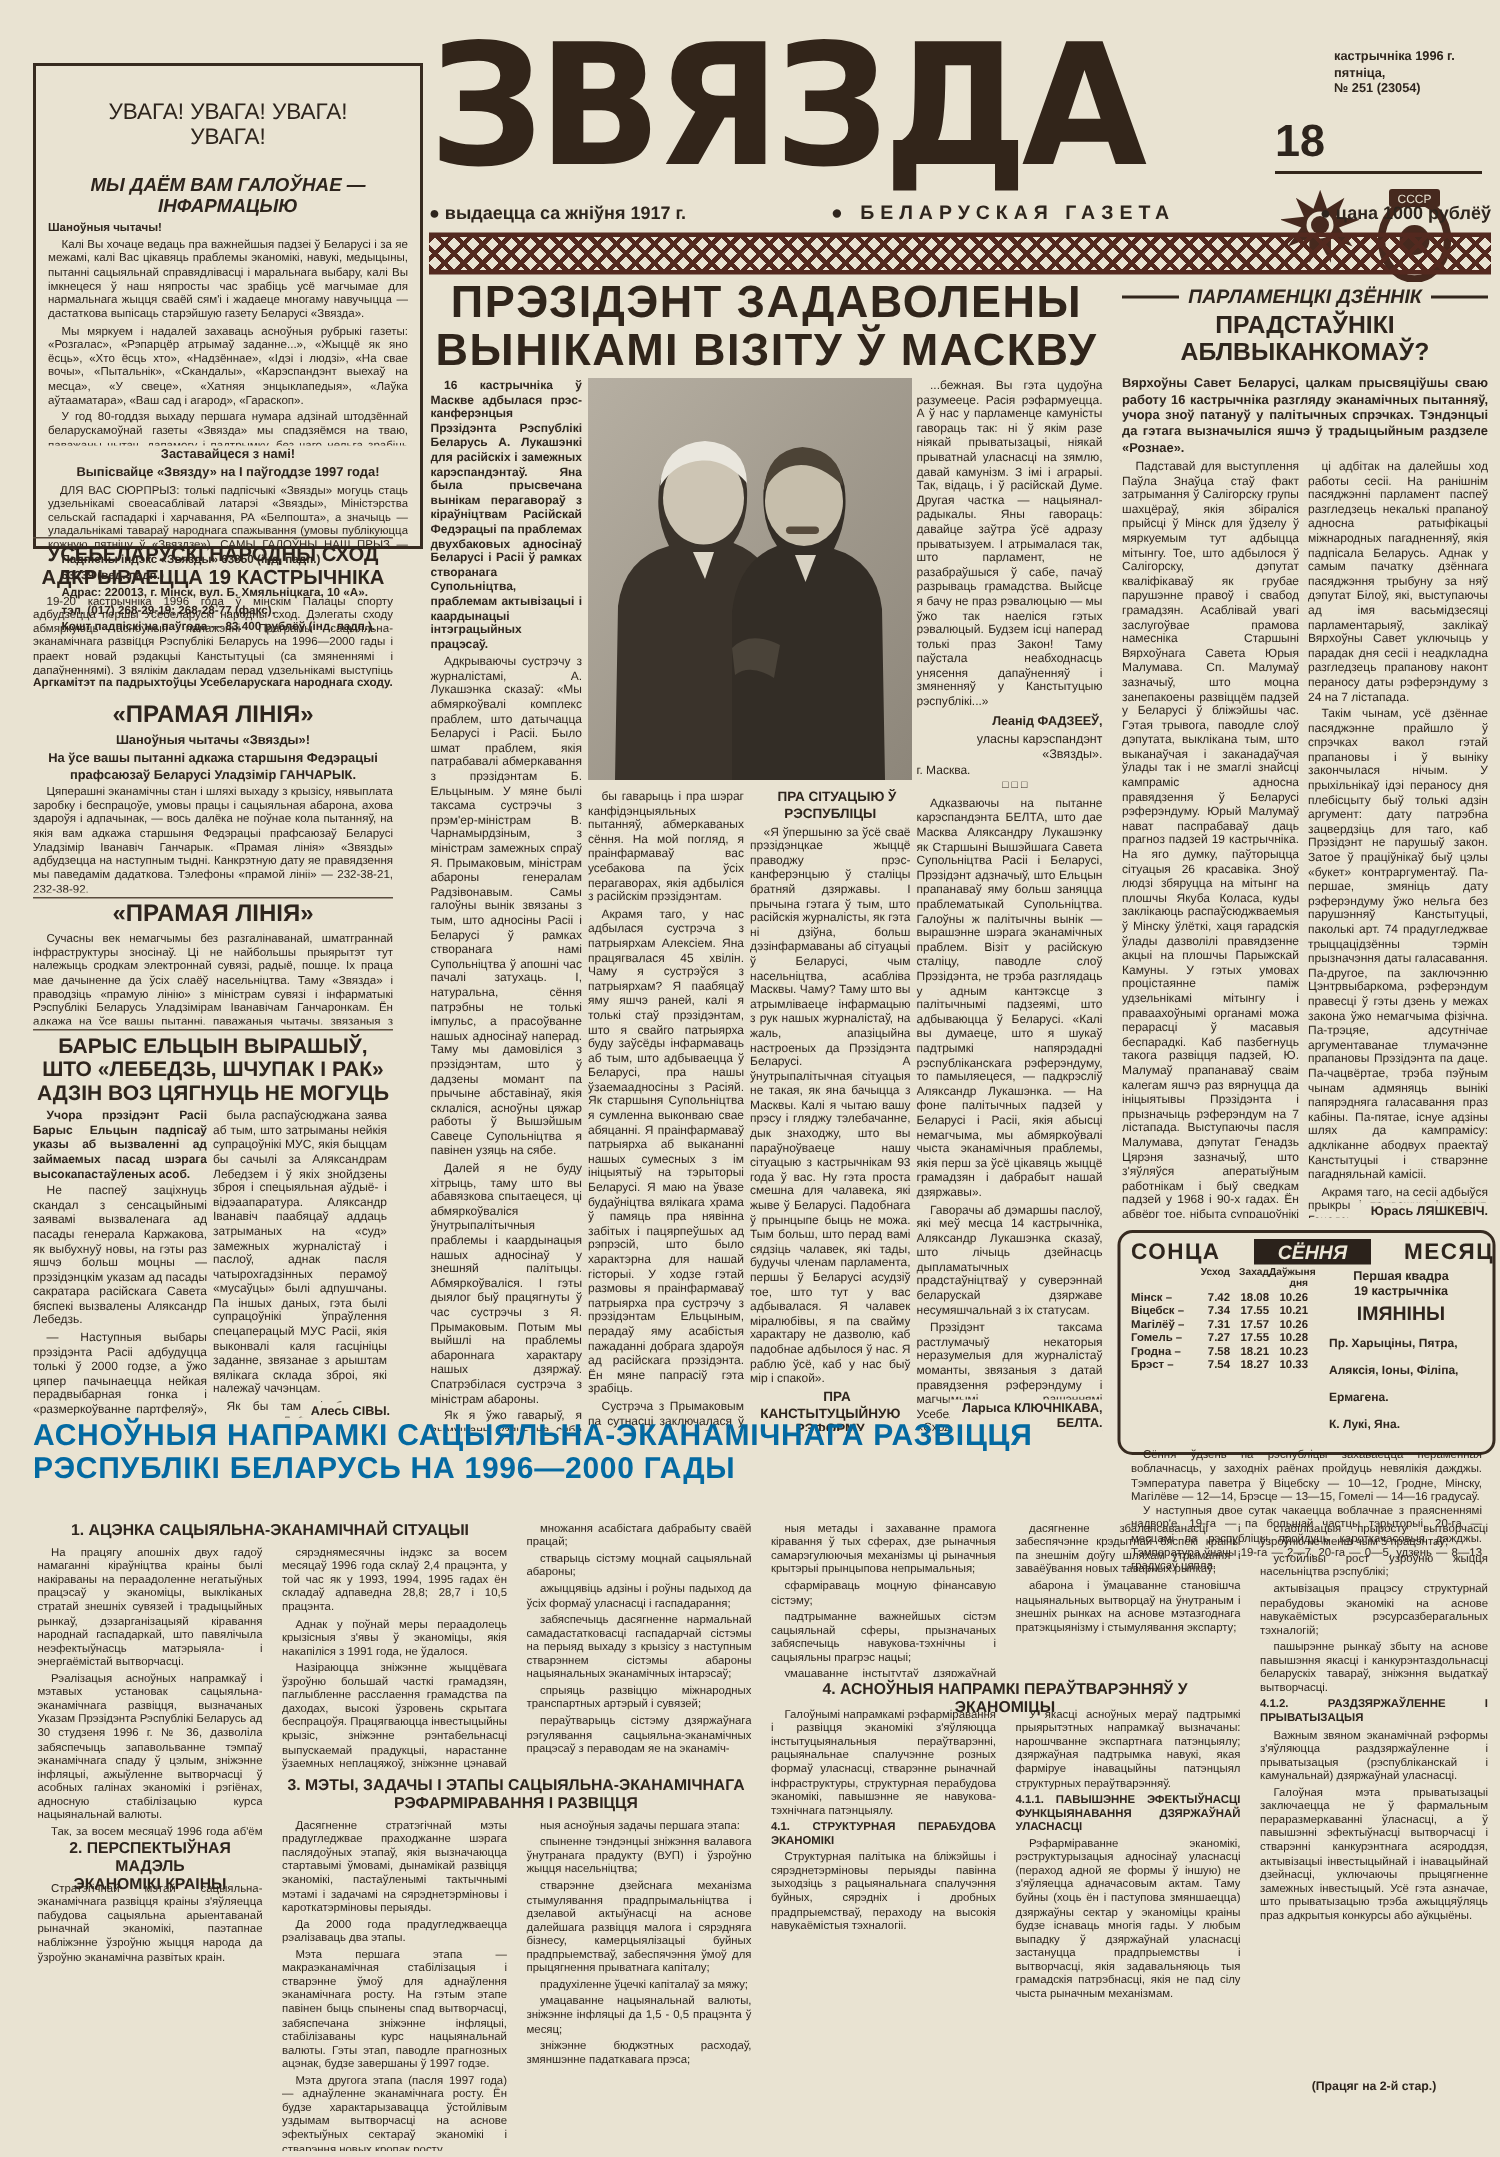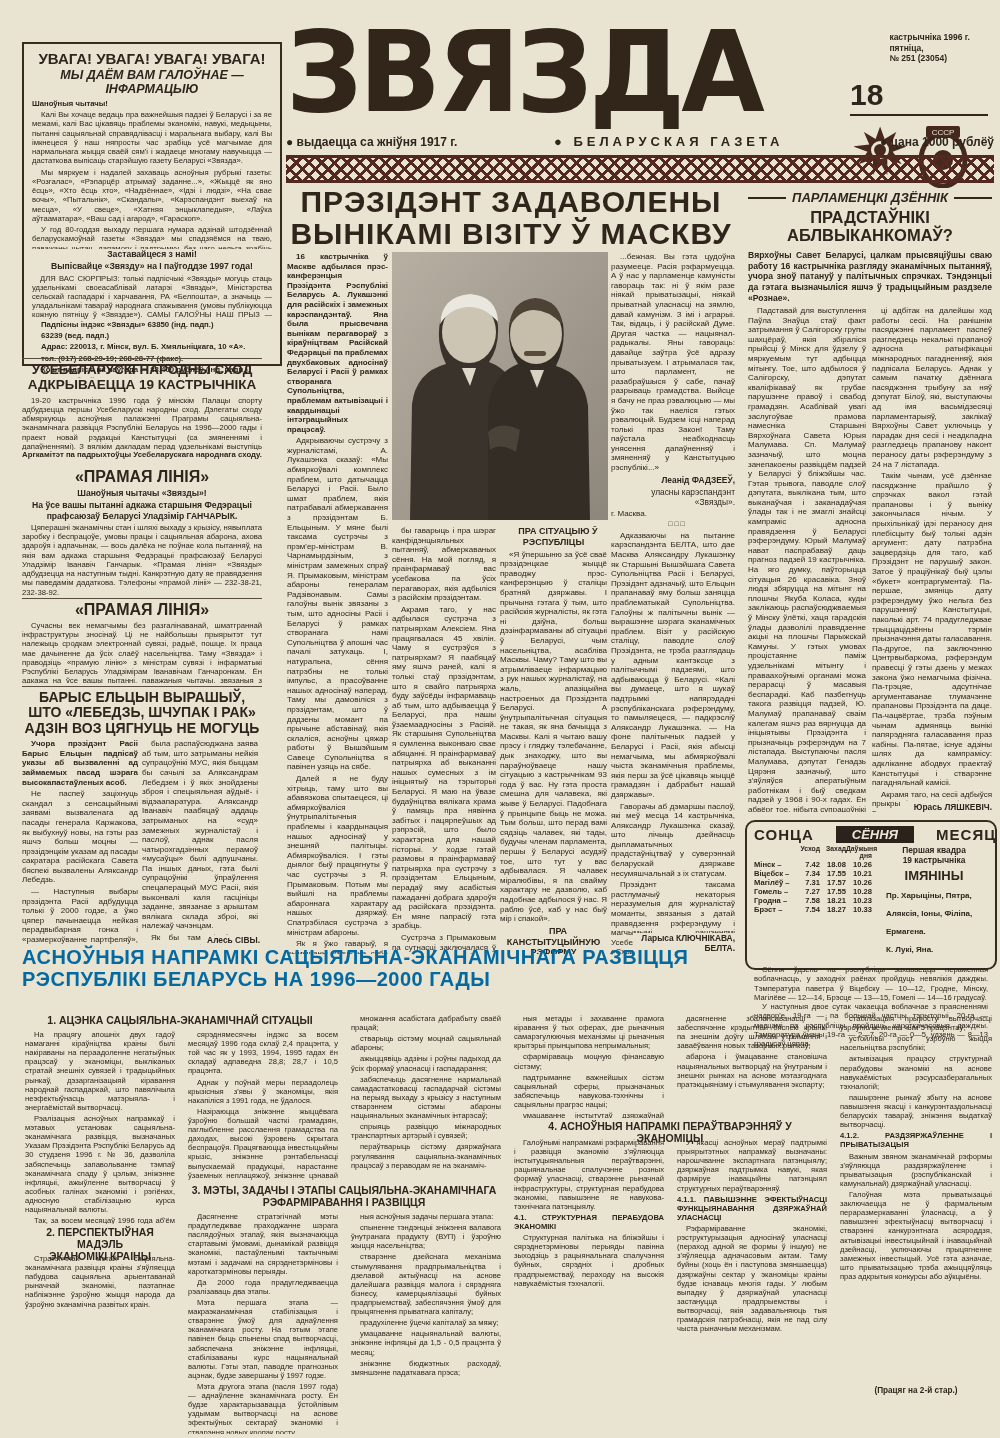--- a/index.html
+++ b/index.html
@@ -19,21 +19,21 @@
   .subtitle-row .s2{font-size:13px;letter-spacing:4px;}
   .subtitle-row .s3{font-size:12px;}
   .band{height:22px;border-top:3px solid #53291f;border-bottom:3px solid #53291f;
         background:repeating-linear-gradient(45deg,#53291f 0 3px,transparent 3px 9px),
                    repeating-linear-gradient(-45deg,#53291f 0 3px,transparent 3px 9px);}
   
   .col{font-size:8px;line-height:1.2;text-align:justify;overflow:hidden;}
   .col p{margin:0 0 2px;text-indent:9px;}
   .col p:first-child{margin-top:0;}
   .boldlead p:first-child{font-weight:bold;text-indent:9px;}
-  .h-box1{font-size:15px;font-weight:bold;text-align:center;margin:0;}
+  .h-box1{font-size:15px;font-weight:normal;text-align:center;margin:16px;}
   .h-box2{font-size:12.5px;font-weight:bold;font-style:italic;text-align:center;margin:1px 0 3px;}
   .smallhead{font-size:9px;font-weight:bold;text-align:center;margin:3px 0 2px;text-indent:0;}
   .sec-title{font-size:13.5px;font-weight:bold;text-align:center;line-height:1.1;margin:0 0 3px;}
   .pl-title{font-size:16px;font-weight:bold;text-align:center;margin:2px 0;}
   .pl-sub{font-size:8.6px;font-weight:bold;text-align:center;margin:0 0 2px;line-height:1.2;}
   .byline{font-weight:bold;text-align:right;font-size:8.4px;}
   .divider3{text-align:center;letter-spacing:2px;font-size:7px;margin:2px 0;}
   .box{border:2px solid #372b20;background:#e9e3d2;}
   .headline-c{font-size:30px;font-weight:bold;text-align:center;line-height:1.05;letter-spacing:1px;color:#30251b;}
   .parl-rubric{display:flex;align-items:center;gap:6px;font-size:13px;font-weight:bold;font-style:italic;}

